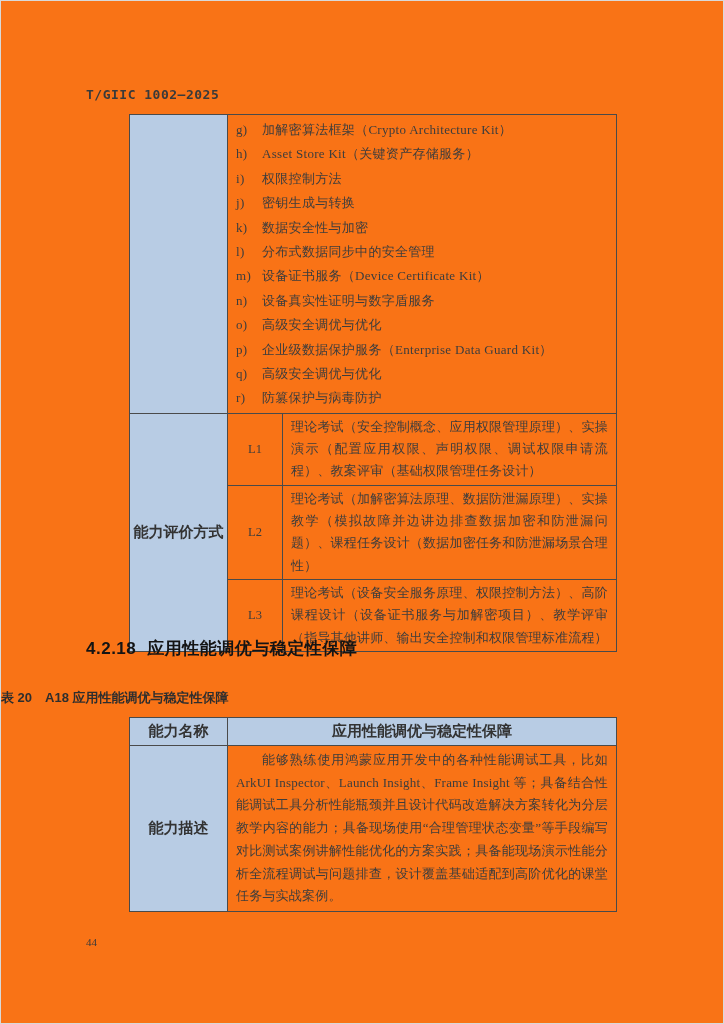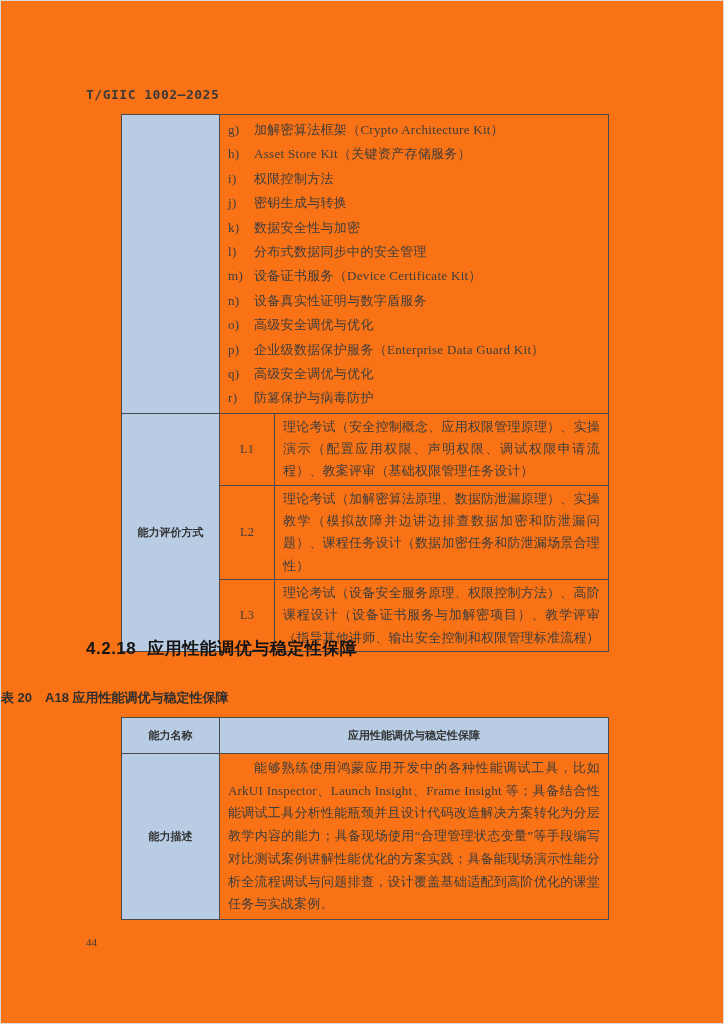--- a/index.html
+++ b/index.html
@@ -15,59 +15,59 @@
   }
 
   .running-header {
     position: absolute; left: 85px; top: 86px;
     font-family: "DejaVu Sans Mono", monospace;
     font-weight: bold; font-size: 13px; letter-spacing: 0.5px;
     color: #3a3a3a;
   }
 
   table.tbl {
-    position: absolute; left: 120px;
+    position: absolute; left: 128px;
     width: 487px;
     border-collapse: collapse;
     table-layout: fixed;
     font-size: 13px;
     color: #3d3d3d;
     padding-left: 16px;
   }
   table.tbl td { border: 1px solid #4a4a4a; vertical-align: middle; }
 
   .tbl1 { top: 113px; }
   .tbl2 { top: 716px; }
 
   col.c-head  { width: 98px; }
   col.c-level { width: 55px; }
   col.c-text  { width: 334px; }
 
   td.hd {
     background: #b8cce4;
     font-family: "Liberation Sans", "DejaVu Sans", sans-serif;
-    font-weight: bold; font-size: 11px; color: #333333;
+    font-weight: bold; font-size: 15px; color: #333333;
     text-align: center;
   }
 
   td.list-cell { padding: 3px 8px 2px 8px; vertical-align: top; }
   .li { line-height: 24.4px; white-space: nowrap; letter-spacing: 0.3px; }
   .li .mk { display: inline-block; width: 26px; }
 
   td.lvl { text-align: center; font-size: 12.5px; }
 
   td.ltxt {
     padding: 2px 8px;
     text-align: justify;
     line-height: 22.3px;
     letter-spacing: 0.2px;
   }
   tr.lrow { height: 67px; }
 
-  tr.t2-head { height: 36px; }
+  tr.t2-head { height: 28px; }
   td.t2-title { text-align: center; }
 
   tr.t2-desc { height: 159px; }
   td.desc {
     padding: 3px 8px;
     text-align: justify;
     line-height: 22.7px;
     text-indent: 2em;
     letter-spacing: 0.2px;
     vertical-align: top;

